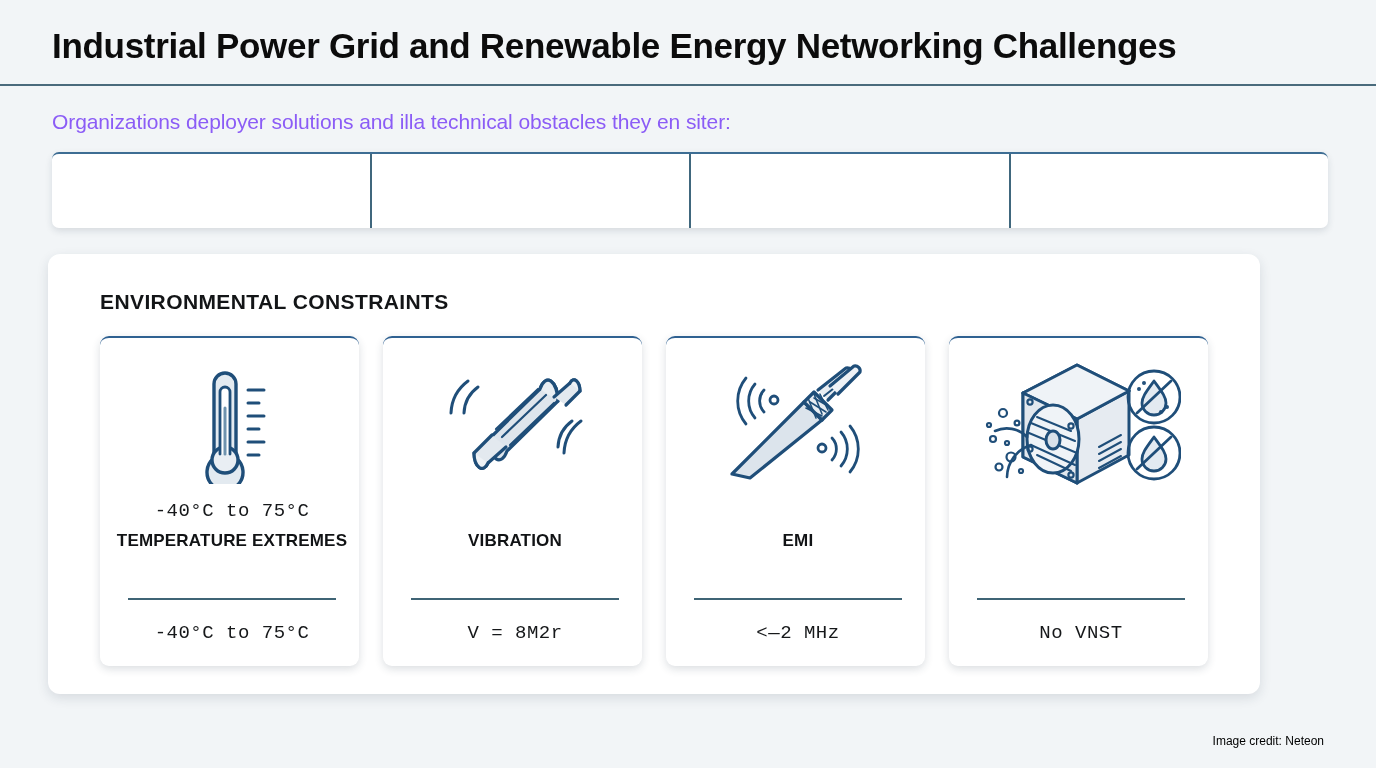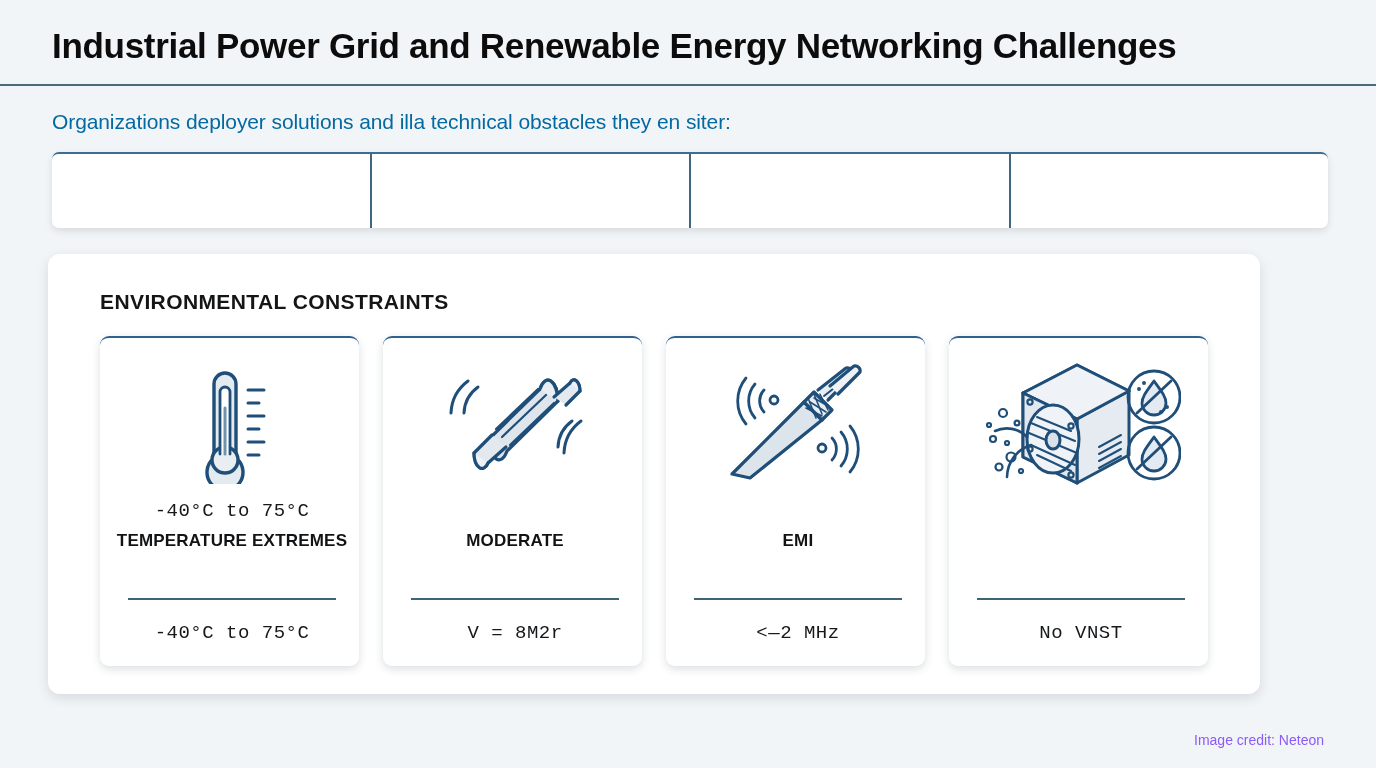--- a/index.html
+++ b/index.html
@@ -18,21 +18,21 @@
     letter-spacing: -0.3px; line-height: 1.15;
   }
   .title-rule {
     margin-top: 18px; height: 2px; width: 1376px;
     margin-left: -52px; background: #4a6b7c;
   }
 
   
   .subtitle {
     margin: 24px 0 0 52px;
-    font-size: 21px; color: #0369a1; font-weight: normal;
+    font-size: 21px; color: #8b5cf6; font-weight: normal;
     letter-spacing: -0.1px;
   }
 
   
   .table-strip {
     position: relative;
     margin: 18px 0 0 52px;
     width: 1276px; height: 76px;
     background: #ffffff;
     border-radius: 7px;
@@ -99,21 +99,21 @@
   .card-mono-bottom {
     font-family: "Liberation Mono", monospace;
     font-size: 19px; color: #16181a;
     letter-spacing: 0.5px;
     margin-bottom: 22px;
   }
 
   
   .credit {
     position: absolute; right: 52px; bottom: 20px;
-    font-size: 14px; color: #8b5cf6;
+    font-size: 12px; color: #000000;
   }
 </style>
 </head>
 <body>
 
 <div class="page">
 
   <div class="title-area">
     <div class="page-title">Industrial Power Grid and Renewable Energy Networking Challenges</div>
     <div class="title-rule"></div>
@@ -185,21 +185,21 @@
                 <path d="M24 12 a50 50 0 0 0 -20 38" opacity="0"></path>
               </g>
               <g stroke-width="3">
                 <path d="M124 74 a34 34 0 0 1 14 -26" transform="translate(0,10)"></path>
                 <path d="M134 86 a42 42 0 0 1 17 -32" transform="translate(-4,4)"></path>
               </g>
             </g>
           </svg>
         </div>
         <div class="card-mono-top"></div>
-        <div class="card-title">MODERATE</div>
+        <div class="card-title">VIBRATION</div>
         <div class="card-spacer"></div>
         <div class="card-divider"></div>
         <div class="card-mono-bottom">V = 8M2r</div>
       </div>
 
       <div class="card">
         <div class="card-icon">
           <svg width="160" height="126" viewBox="0 0 160 126">
             <g fill="none" stroke="#1f4e79" stroke-width="3.2" stroke-linecap="round" stroke-linejoin="round">
 

